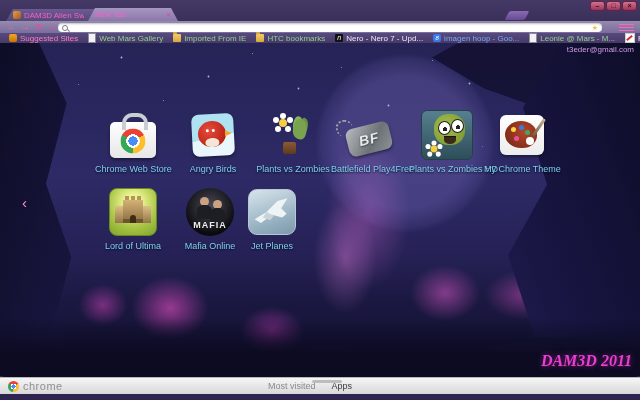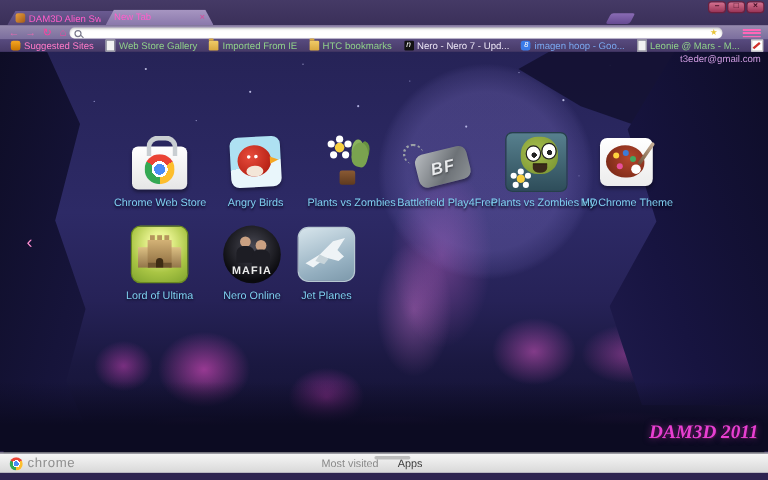--- a/index.html
+++ b/index.html
@@ -224,21 +224,21 @@
     <div id="menu-btn"></div>
   </div>
 
   <div id="bmbar">
       <span class="bm" style="color:#ff7ac8">
         <i class="fv fv-or"></i>
         <span>Suggested Sites</span>
       </span>
       <span class="bm" style="color:#8fd08a">
         <i class="fv fv-pg"></i>
-        <span>Web Store Gallery</span>
+        <span>Web Mars Gallery</span>
       </span>
       <span class="bm" style="color:#8fd08a">
         <i class="fv fv-fl"></i>
         <span>Imported From IE</span>
       </span>
       <span class="bm" style="color:#8fd08a">
         <i class="fv fv-fl"></i>
         <span>HTC bookmarks</span>
       </span>
       <span class="bm" style="color:#ece6f6">
@@ -340,21 +340,21 @@
           <div class="applabel" style="color:#7fd0f0">Lord of Ultima</div>
         </div>
         <div class="app" style="left:172px;top:143px">
           <div class="app-icon">
             <div class="ic maf">
               <i class="mhead h1"></i>
               <i class="mhead h2"></i>
               <b>MAFIA</b>
             </div>
           </div>
-          <div class="applabel" style="color:#7fd0f0">Nero Online</div>
+          <div class="applabel" style="color:#7fd0f0">Mafia Online</div>
         </div>
         <div class="app" style="left:234px;top:143px">
           <div class="app-icon">
             <div class="ic jet">
               <svg viewBox="0 0 48 48">
                 <polygon points="5,32 18,24 30,12 41,9 34,20 40,26 35,30 24,27 12,36" fill="#eef3f6"></polygon>
                 <polygon points="18,24 26,28 22,33 14,30" fill="#c7d4da"></polygon>
               </svg>
             </div>
           </div>

